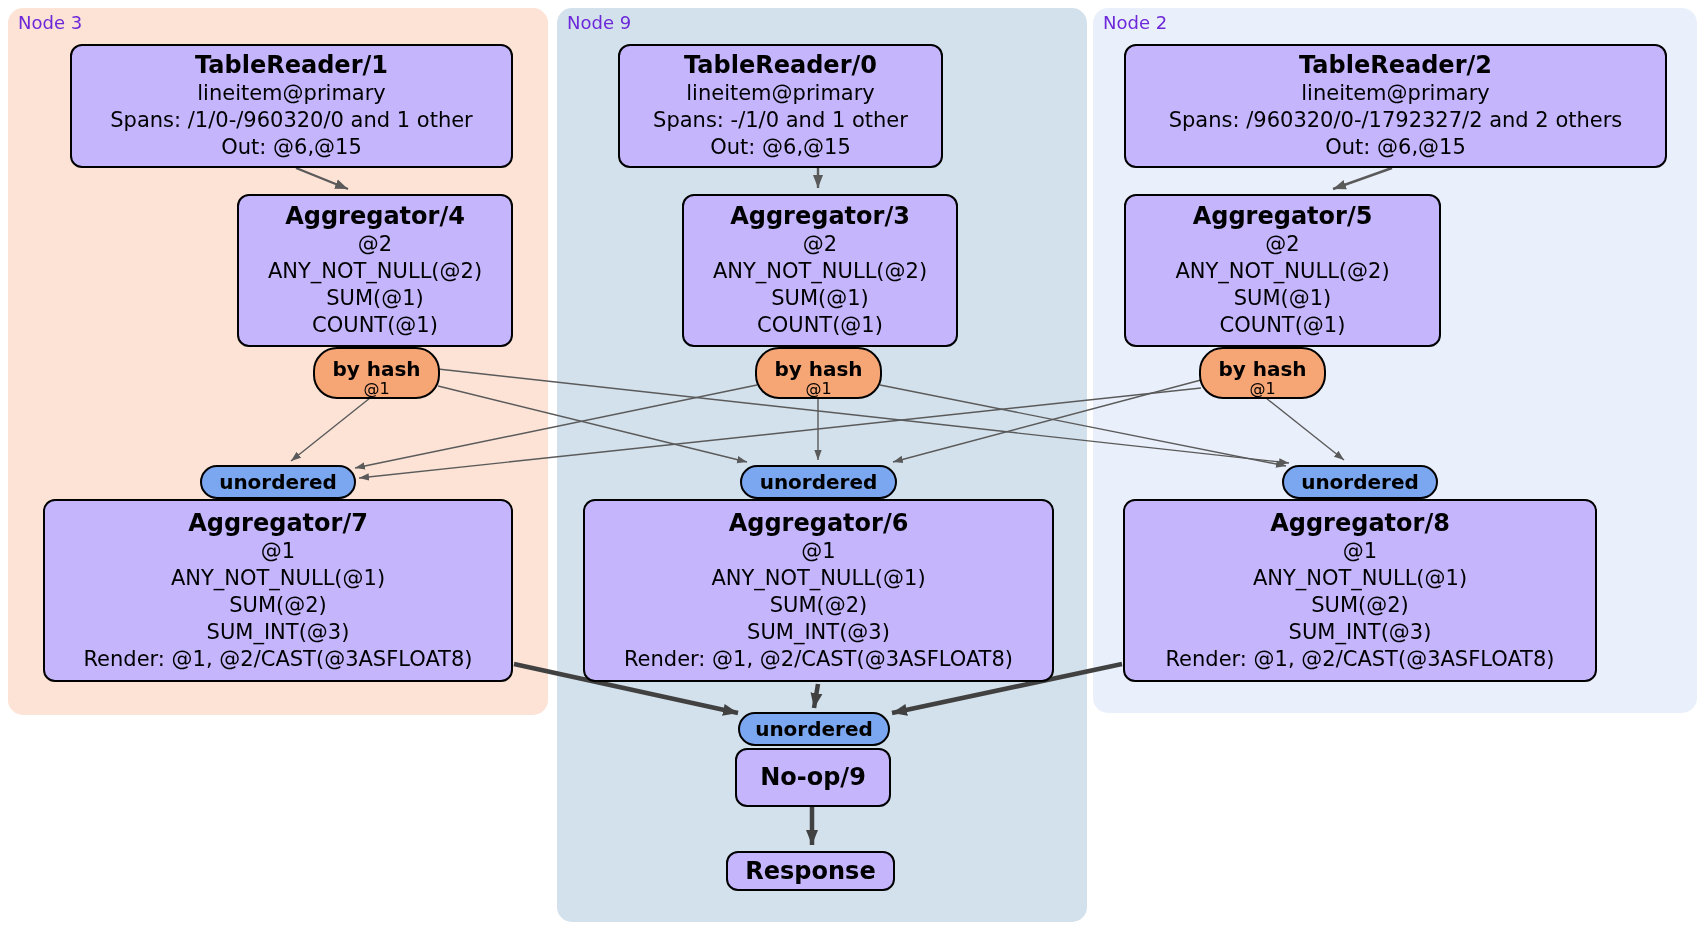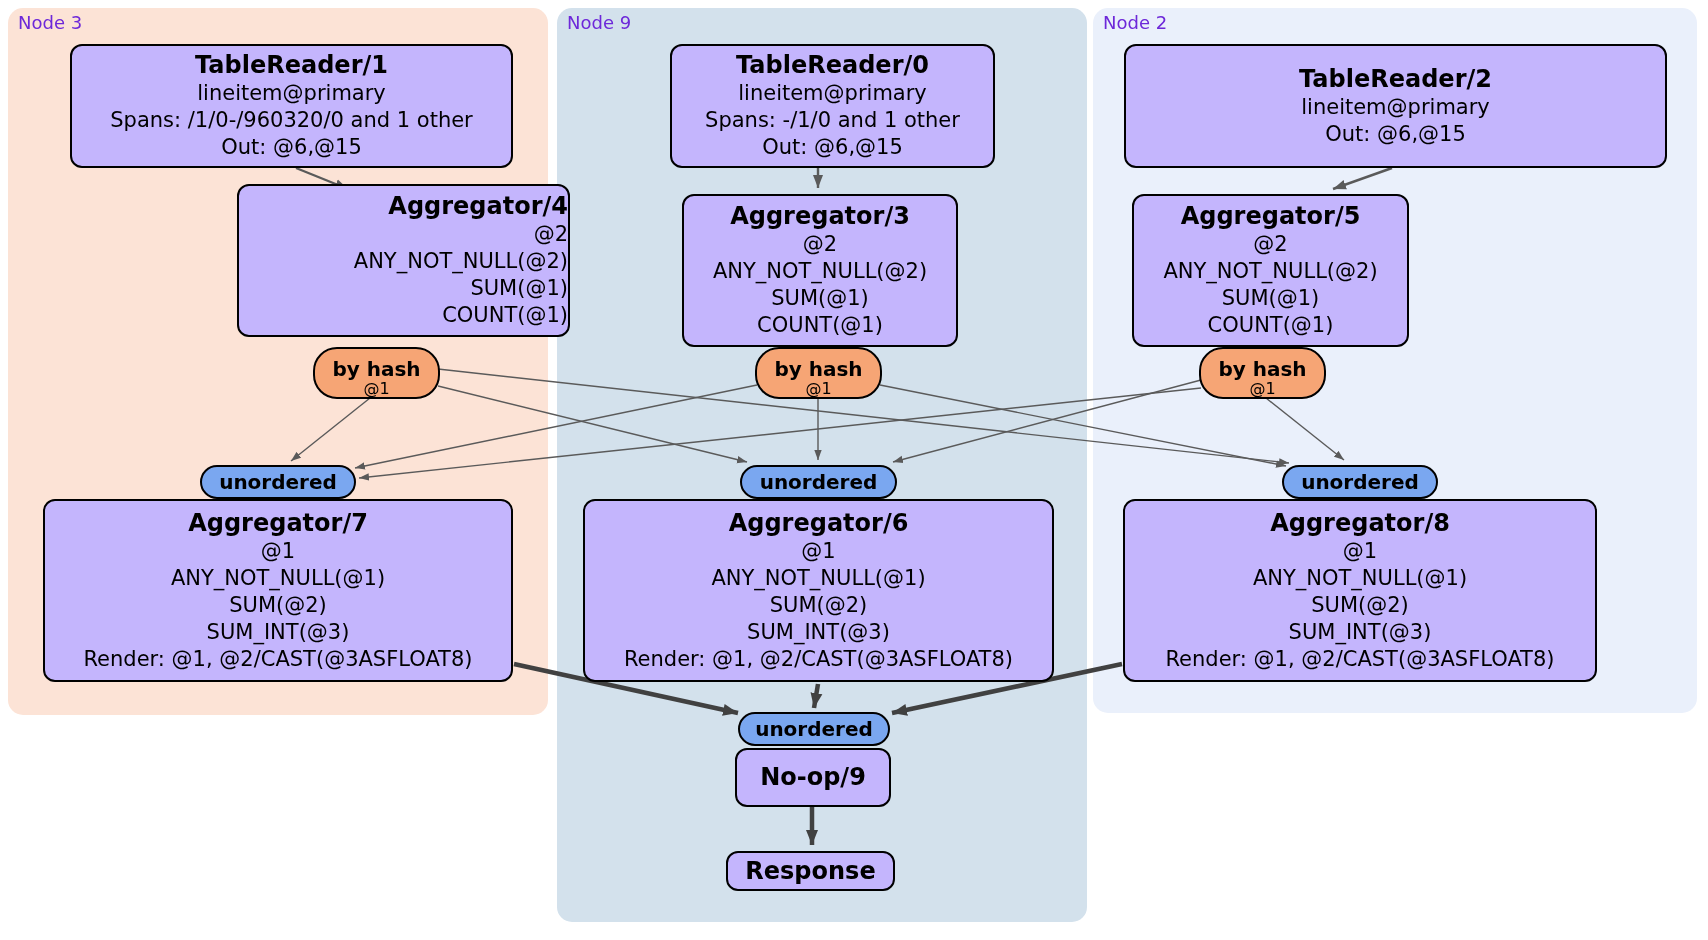--- a/index.html
+++ b/index.html
@@ -85,47 +85,48 @@
       <path d="M812,789 L812,845" marker-end="url(#ah-thick)"></path>
     </g>
   </svg>
 
   <div class="plan-box" style="left:70px;top:44px;width:443px;height:124px;">
     <div class="plan-title">TableReader/1</div>
     <div class="plan-line">lineitem@primary</div>
     <div class="plan-line">Spans: /1/0-/960320/0 and 1 other</div>
     <div class="plan-line">Out: @6,@15</div>
   </div>
-  <div class="plan-box" style="left:670px;top:44px;width:325px;height:124px;">
+  <div class="plan-box" style="left:618px;top:44px;width:325px;height:124px;">
     <div class="plan-title">TableReader/0</div>
     <div class="plan-line">lineitem@primary</div>
     <div class="plan-line">Spans: -/1/0 and 1 other</div>
     <div class="plan-line">Out: @6,@15</div>
   </div>
   <div class="plan-box" style="left:1124px;top:44px;width:543px;height:124px;">
     <div class="plan-title">TableReader/2</div>
     <div class="plan-line">lineitem@primary</div>
+    <div class="plan-line">Spans: /960320/0-/1792327/2 and 2 others</div>
     <div class="plan-line">Out: @6,@15</div>
   </div>
 
-  <div class="plan-box" style="left:237px;top:184px;width:333px;height:153px;align-items:flex-end;">
+  <div class="plan-box" style="left:237px;top:194px;width:276px;height:153px;">
     <div class="plan-title">Aggregator/4</div>
     <div class="plan-line">@2</div>
     <div class="plan-line">ANY_NOT_NULL(@2)</div>
     <div class="plan-line">SUM(@1)</div>
     <div class="plan-line">COUNT(@1)</div>
   </div>
   <div class="plan-box" style="left:682px;top:194px;width:276px;height:153px;">
     <div class="plan-title">Aggregator/3</div>
     <div class="plan-line">@2</div>
     <div class="plan-line">ANY_NOT_NULL(@2)</div>
     <div class="plan-line">SUM(@1)</div>
     <div class="plan-line">COUNT(@1)</div>
   </div>
-  <div class="plan-box" style="left:1124px;top:194px;width:277px;height:153px;margin-left:8px;">
+  <div class="plan-box" style="left:1124px;top:194px;width:317px;height:153px;">
     <div class="plan-title">Aggregator/5</div>
     <div class="plan-line">@2</div>
     <div class="plan-line">ANY_NOT_NULL(@2)</div>
     <div class="plan-line">SUM(@1)</div>
     <div class="plan-line">COUNT(@1)</div>
   </div>
 
   <div class="pill byhash" style="left:313px;top:347px;width:127px;height:52px;">
     <div class="router-label">by hash</div>
     <div class="router-stage">@1</div>

